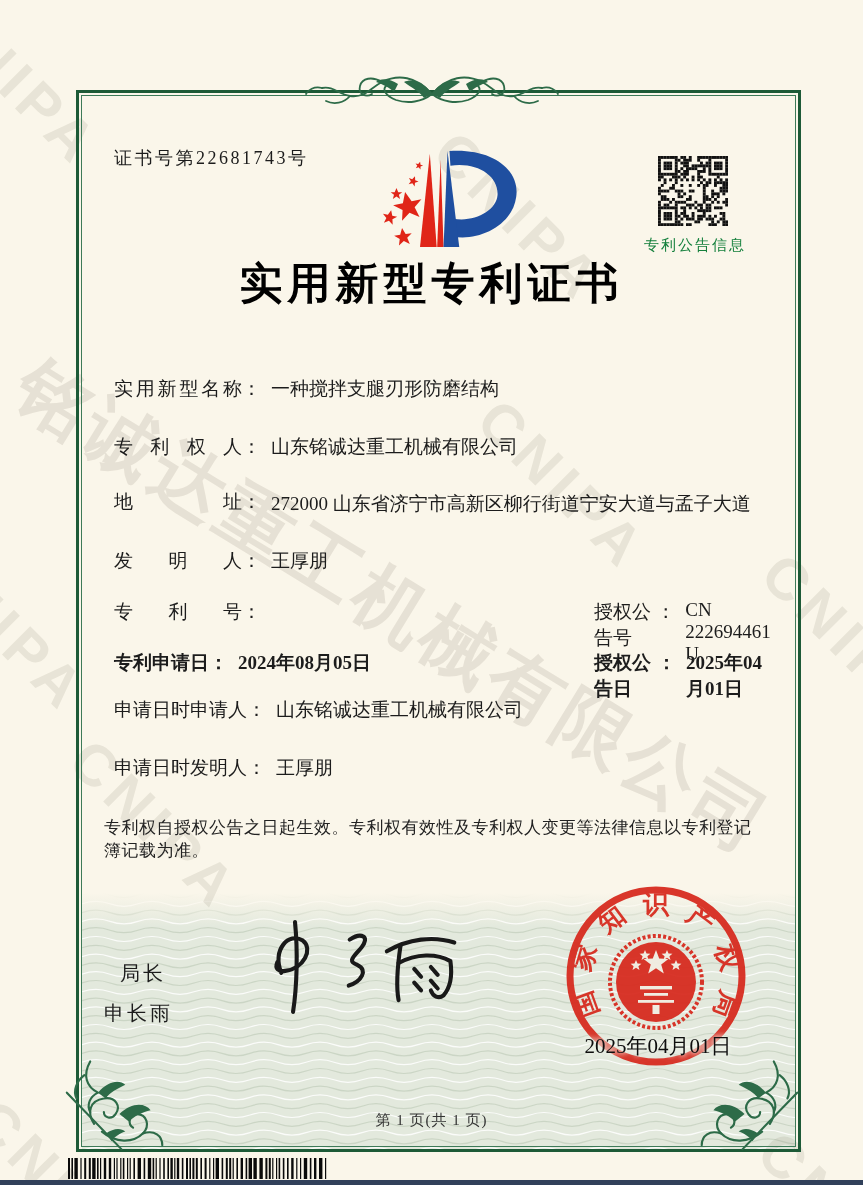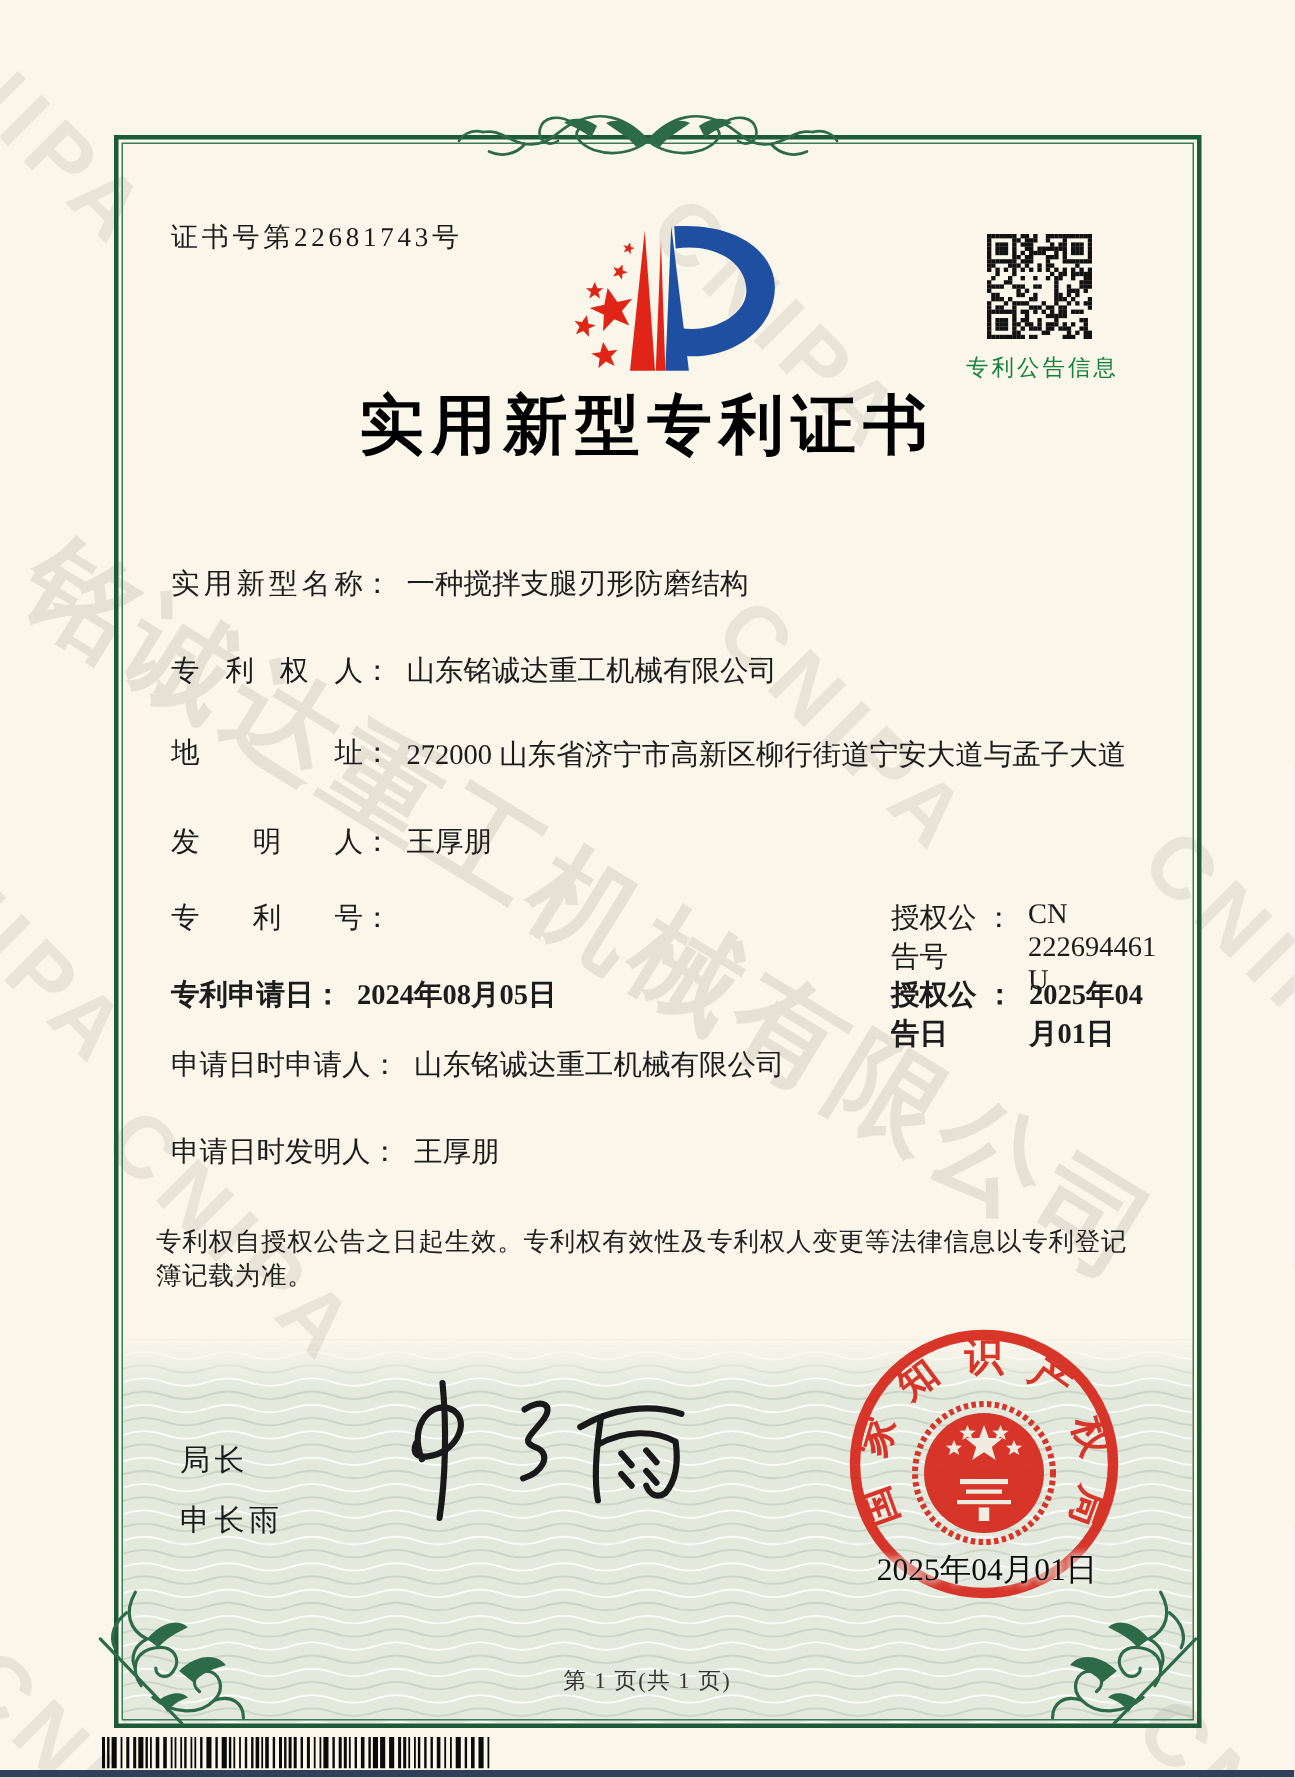--- a/index.html
+++ b/index.html
@@ -52,21 +52,21 @@
   .row-inventor{top:548px;align-items:flex-end;} .row-patno{top:599px; width:660px;}
   .row-dates{top:650px; width:660px;font-weight:bold;} .row-appl{top:697px;} .row-inv2{top:755px;}
   
   .legal{position:absolute; left:104px; width:655px; font-size:17px; z-index:2;
       letter-spacing:0.5px; color:#222;}
   .legal-1{top:833px; text-indent:34px;}
   .legal-2{top:816px;}
   
   .sig-title{position:absolute; left:120px; top:960px; font-size:20px; letter-spacing:3px;
       font-family:"Liberation Sans","DejaVu Sans",sans-serif; z-index:2;}
-  .sig-name{position:absolute; left:120px; top:1000px; font-size:20px; letter-spacing:3px;
+  .sig-name{position:absolute; left:104px; top:1000px; font-size:20px; letter-spacing:3px;
       font-family:"Liberation Sans","DejaVu Sans",sans-serif; z-index:2;}
   .signature{position:absolute; left:252px; top:912px; width:215px; height:108px; z-index:2;}
   .seal{position:absolute; left:556px; top:876px; width:200px; height:200px; z-index:4;}
   .seal-date{position:absolute; left:568px; top:1032px; width:180px; text-align:center;
       font-size:21px; color:#0e0e0e; z-index:5;
       text-shadow:0 0 5px #eef2e9,0 0 5px #eef2e9,0 0 8px #eef2e9;}
   .footer{position:absolute; left:0; top:1111px; width:100%; text-align:center;
       font-size:15px; color:#333; z-index:2; letter-spacing:1px;}
   .barcode{position:absolute; left:68px; top:1158px; width:264px; height:21px; z-index:2;}
   .bottom-strip{position:absolute; left:0; top:1180px; width:100%; height:5px;

